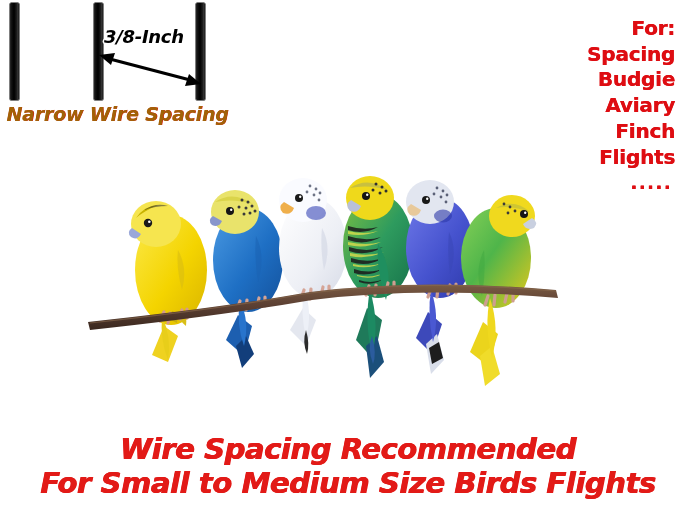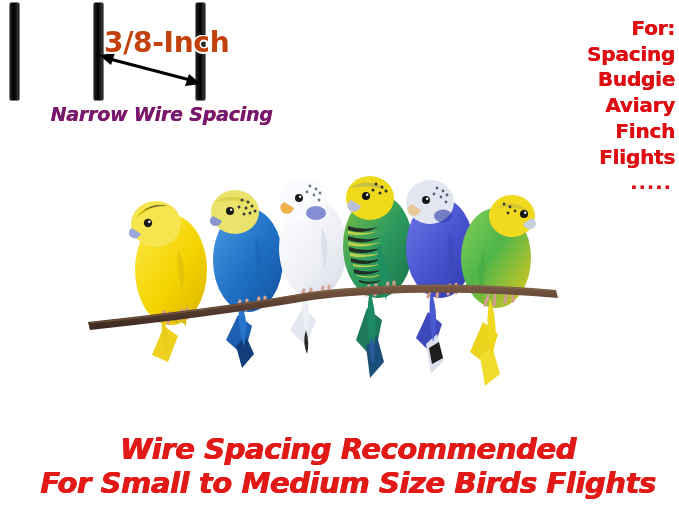--- a/index.html
+++ b/index.html
@@ -45,45 +45,45 @@
     position: absolute;
     left: 95px;
     top: 48px;
     width: 110px;
     height: 45px;
   }
   #spacing-label {
     position: absolute;
     left: 104px;
     top: 26px;
-    font-size: 28px;
+    font-size: 18px;
     font-weight: bold;
-    color: #c2410c;
+    font-style: italic;
+    color: #000000;
     letter-spacing: -0.3px;
     text-shadow:
       -1.5px 0 0 #fff, 1.5px 0 0 #fff, 0 -1.5px 0 #fff, 0 1.5px 0 #fff,
       -1px -1px 0 #fff, 1px -1px 0 #fff, -1px 1px 0 #fff, 1px 1px 0 #fff;
     white-space: nowrap;
     z-index: 4;
   }
 
   #narrow-caption {
     position: absolute;
     left: 0;
     top: 104px;
     width: 235px;
     text-align: center;
-    color: #701a75;
+    color: #a16207;
     font-weight: bold;
     font-style: italic;
     font-size: 19px;
     line-height: 21px;
     letter-spacing: -0.2px;
     text-shadow: 0.4px 0 0 #DE0D12;
-    padding-left: 44px;
   }
   #narrow-caption .line-2 { letter-spacing: -0.1px; }
 
   
   #species-list {
     position: absolute;
     right: 4px;
     top: 0px;
     text-align: right;
     color: #DE0D12;

